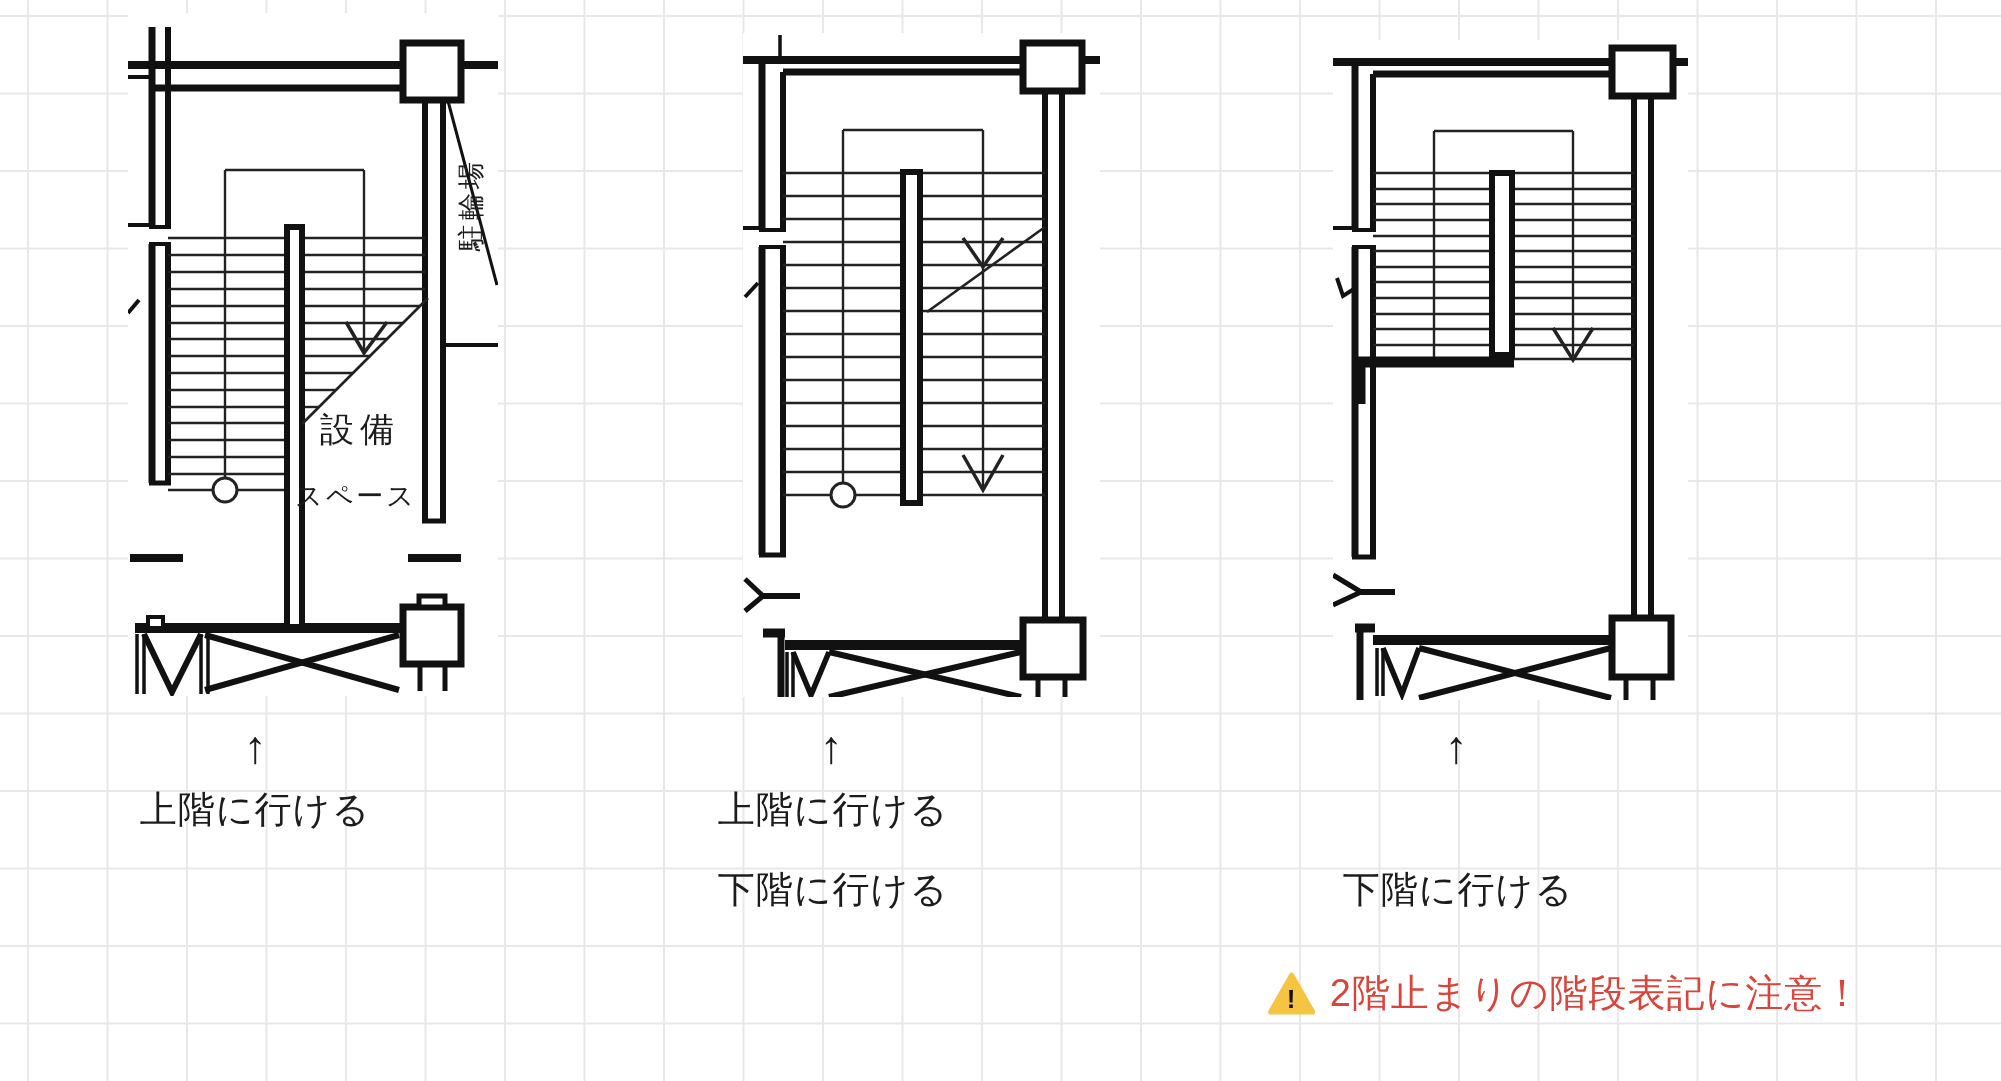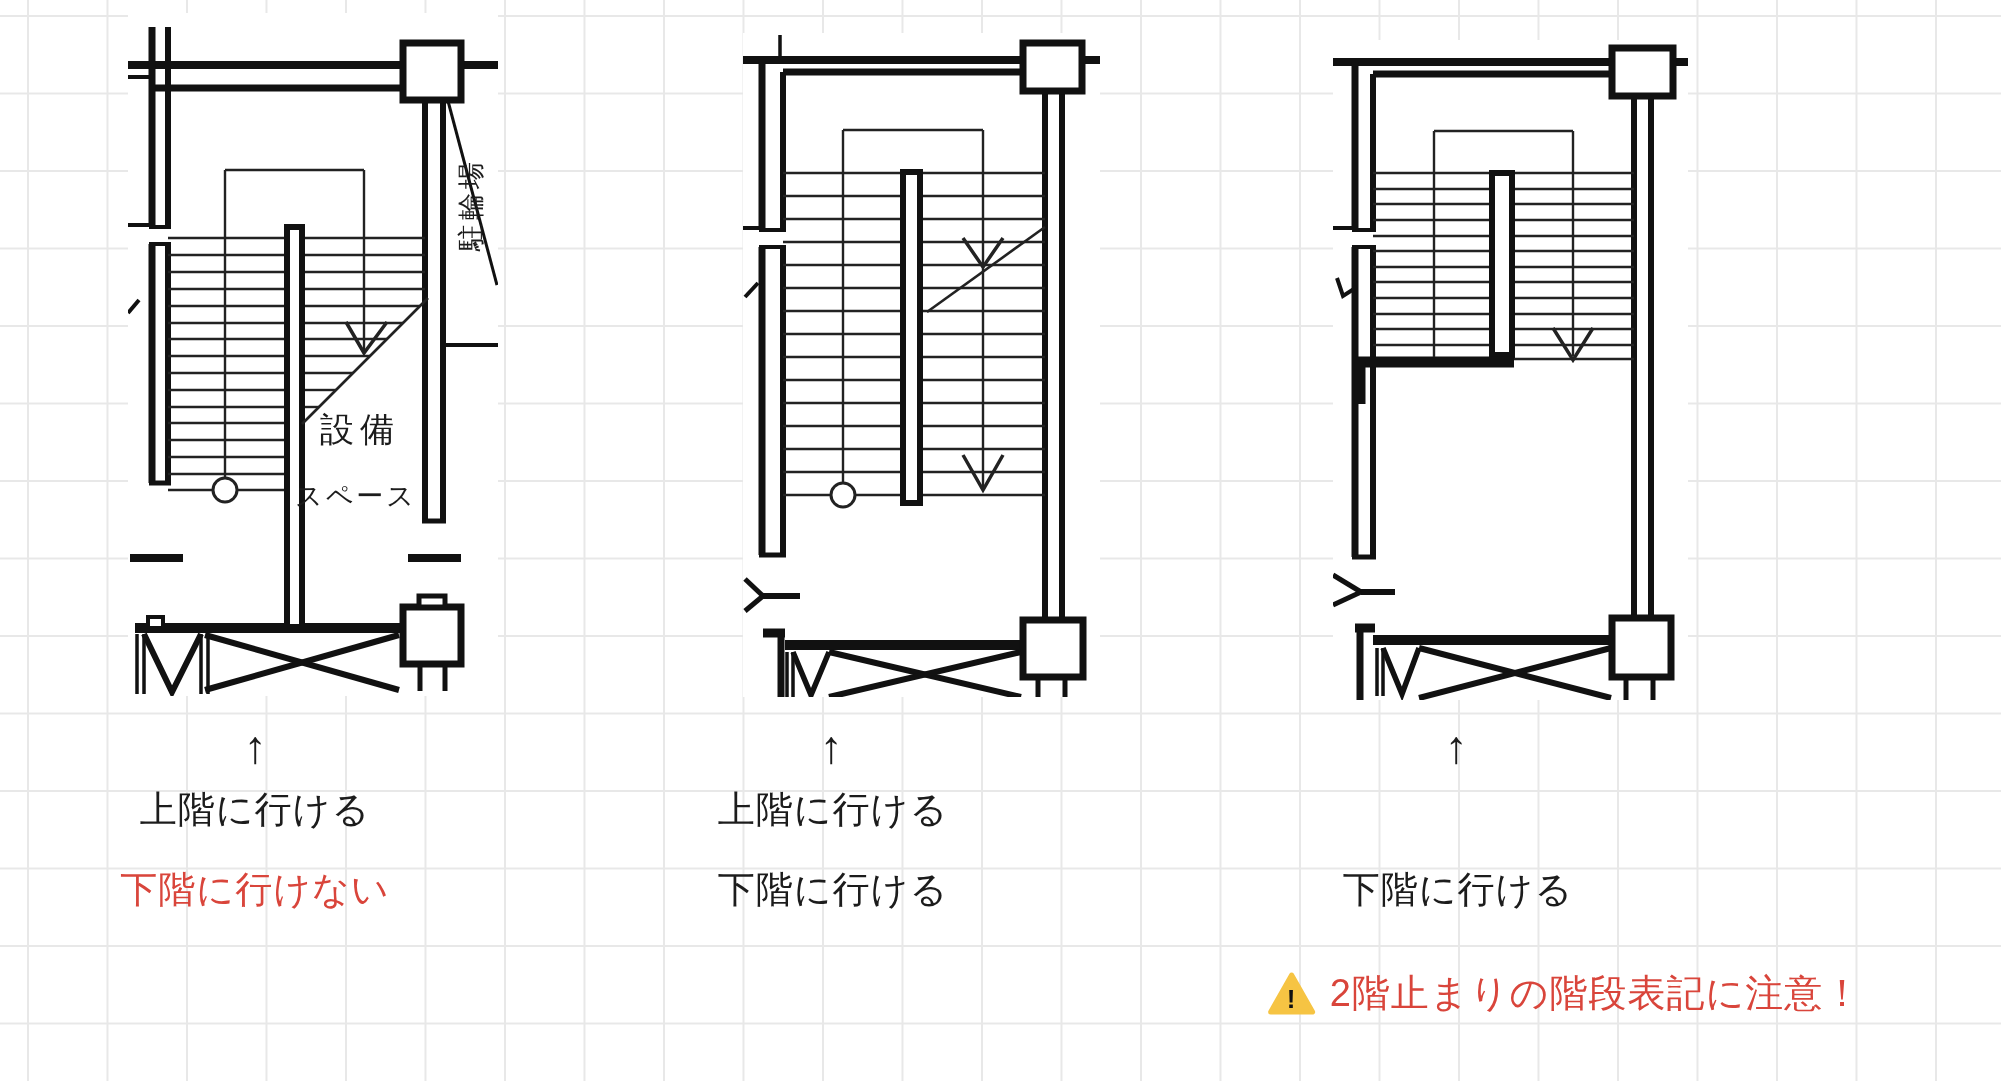--- a/index.html
+++ b/index.html
@@ -344,21 +344,20 @@
         <line x1="278" y1="608" x2="86" y2="658" stroke-width="6"></line>
         <line x1="44" y1="608" x2="44" y2="656" stroke-width="3.5"></line>
         <line x1="50" y1="608" x2="50" y2="656" stroke-width="3.5"></line>
         <path d="M50 608 L69 654 L86 608" stroke-width="5.5"></path>
       </g>
     </svg>
   </div>
 
   <div class="cap arrow" style="left:255px;top:722px;">↑</div>
   <div class="cap row" style="left: 255px; top: 790px; color: rgb(28, 28, 28);">上階に行ける</div>
-  <div class="cap row" style="left: 255px; top: 870px; color: rgb(217, 69, 59);">下階に行けない</div>
 
   <div class="cap arrow" style="left:831px;top:722px;">↑</div>
   <div class="cap row" style="left: 833px; top: 790px; color: rgb(28, 28, 28);">上階に行ける</div>
   <div class="cap row" style="left: 833px; top: 870px; color: rgb(28, 28, 28);">下階に行ける</div>
 
   <div class="cap arrow" style="left:1456px;top:722px;">↑</div>
   <div class="cap row" style="left: 1458px; top: 870px; color: rgb(28, 28, 28);">下階に行ける</div>
 
   <div class="warning-line" style="left:1565px;top:968px;">
     <span class="warn-icon">

